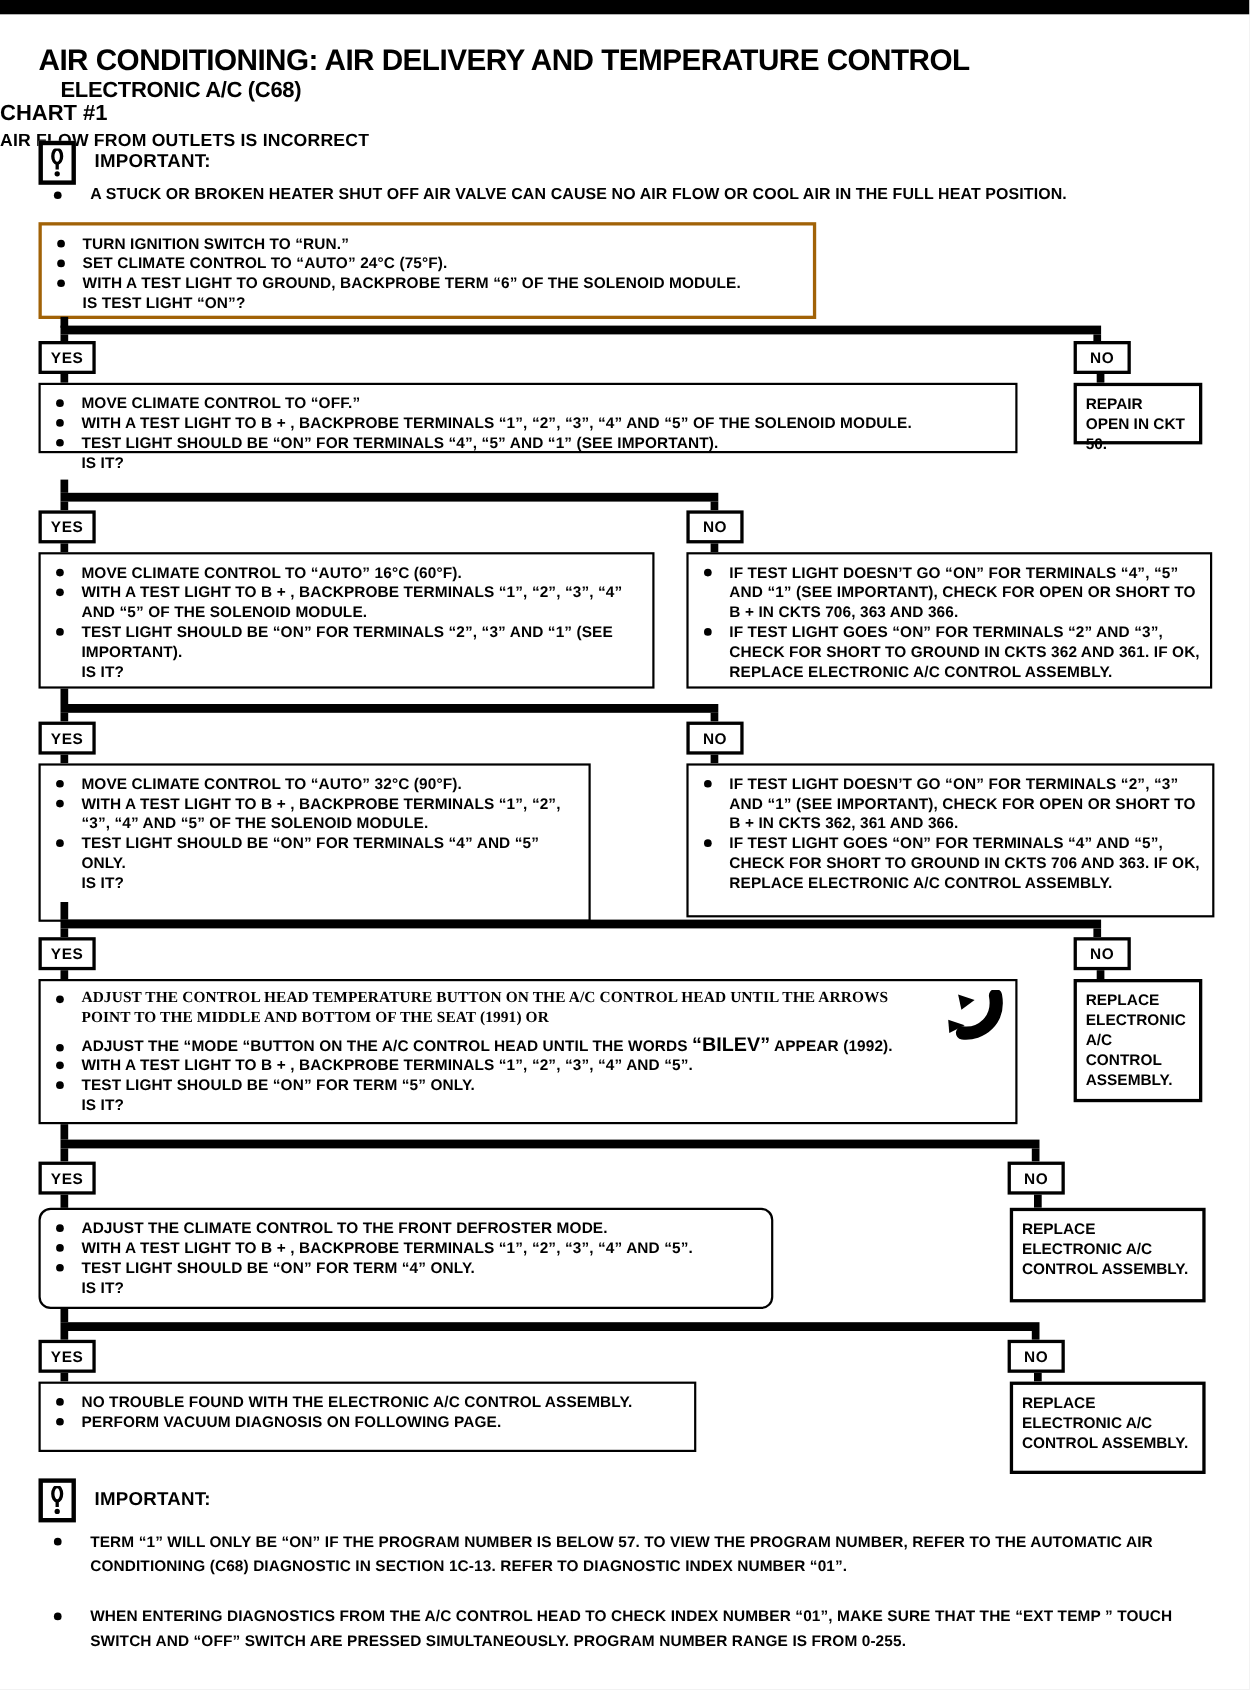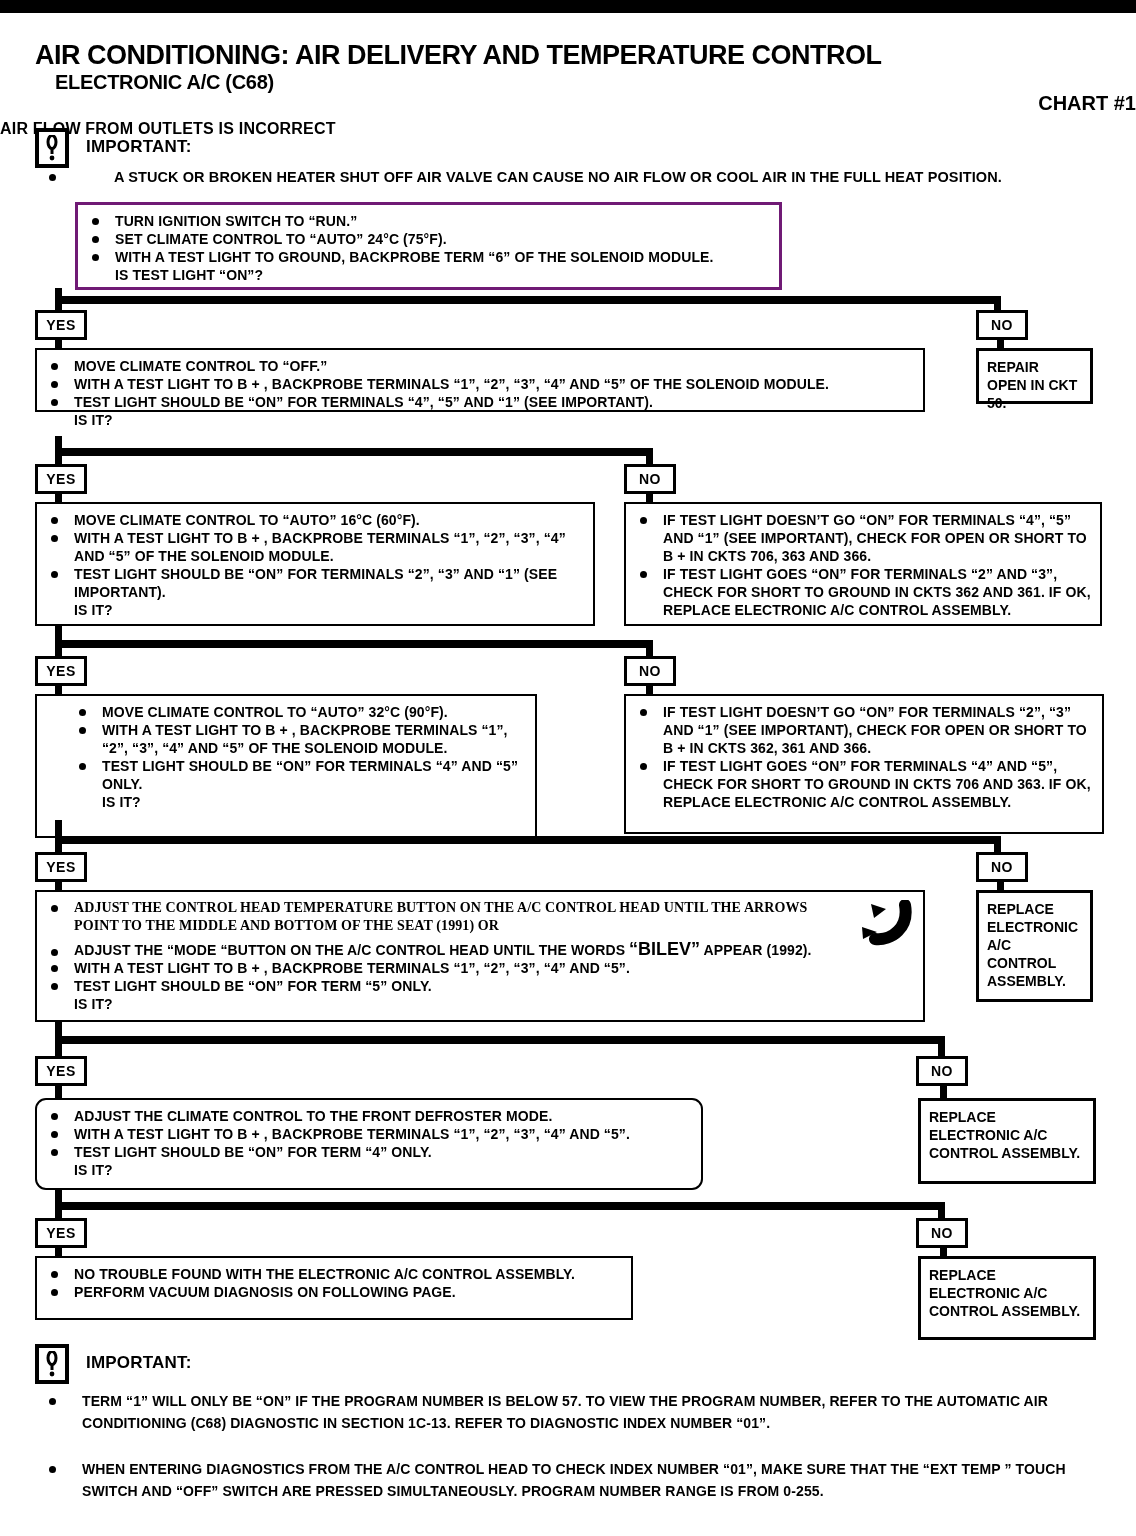--- a/index.html
+++ b/index.html
@@ -2,26 +2,26 @@
 <html><head>
 <meta charset="utf-8">
 <style>
   html,body{margin:0;padding:0;background:#e8e8e8;}
   .page{position:relative;width:1136px;height:1536px;background:#ffffff;color:#000;
         font-family:"Liberation Sans",sans-serif;font-weight:bold;overflow:hidden;}
   .abs{position:absolute;}
   .scanbar{background:#000;}
   .title{font-size:27px;letter-spacing:-0.5px;white-space:nowrap;}
   .subtitle{font-size:20px;letter-spacing:-0.3px;}
-  .chartno{font-size:20px;text-align:right;width:100%;}
+  .chartno{font-size:20px;text-align:left;width:100%;}
   .charttitle{font-size:16px;text-align:left;width:100%;letter-spacing:0.2px;}
   .implabel{font-size:17px;letter-spacing:0.2px;}
   .impicon{border:4px solid #000;width:26px;height:32px;display:flex;align-items:center;justify-content:center;background:#fff;}
   .fbox{border:2px solid #000;background:#fff;box-sizing:border-box;padding:7px 8px 5px 0;}
-  .fbox3{border:3px solid #701a75;margin-left:40px;}
+  .fbox3{border:3px solid #a16207;}
   .row{display:flex;align-items:flex-start;font-size:14px;line-height:18px;letter-spacing:0.1px;}
   .dot{flex:0 0 auto;width:7px;height:7px;border-radius:50%;background:#000;margin:6px 16px 0 14px;}
   .btxt{flex:1 1 auto;}
   .q{font-size:14px;line-height:18px;margin-left:37px;letter-spacing:0.1px;}
   .yn{border:3px solid #000;background:#fff;box-sizing:border-box;width:52px;height:30px;
       display:flex;align-items:center;justify-content:center;font-size:14px;letter-spacing:0.5px;}
   .result{border:3px solid #000;background:#fff;box-sizing:border-box;padding:7px 8px;font-size:14px;line-height:18px;}
   .line{background:#000;}
   .warn{display:flex;font-size:14.5px;line-height:19px;letter-spacing:0.1px;}
   .warn .dot{margin:6px 26px 0 14px;}
@@ -45,21 +45,21 @@
 
   <div class="abs impicon" style="left:35px;top:128px;">
     <svg width="18" height="26" viewBox="0 0 18 26">
       <ellipse cx="9" cy="7" rx="4" ry="6.5" fill="none" stroke="#000" stroke-width="3"></ellipse>
       <line x1="9" y1="13" x2="9" y2="19" stroke="#000" stroke-width="3"></line>
       <circle cx="9" cy="23" r="2.4" fill="#000"></circle>
     </svg>
   </div>
   <div class="abs implabel" style="left:86px;top:137px;">IMPORTANT:</div>
 
-  <div class="abs warn" style="left:35px;top:168px;width:1070px;gap:32px;">
+  <div class="abs warn" style="left:35px;top:168px;width:1070px;">
     <span class="dot"></span>
     <span class="btxt">A STUCK OR BROKEN HEATER SHUT OFF AIR VALVE CAN CAUSE NO AIR FLOW OR COOL AIR IN THE FULL HEAT POSITION.</span>
   </div>
 
   <div class="abs fbox fbox3" style="left:35px;top:202px;width:707px;height:88px;">
     <div class="row">
         <span class="dot"></span>
         <span class="btxt">TURN IGNITION SWITCH TO “RUN.”</span>
       </div>
     <div class="row">
@@ -136,21 +136,21 @@
 
   <div class="abs line" style="left:55px;top:626px;width:7px;height:14px;"></div>
   <div class="abs line" style="left:55px;top:640px;width:598px;height:8px;"></div>
   <div class="abs line" style="left:55px;top:648px;width:7px;height:8px;"></div>
   <div class="abs line" style="left:646px;top:648px;width:7px;height:8px;"></div>
   <div class="abs yn" style="left:35px;top:656px;">YES</div>
   <div class="abs yn" style="left:624px;top:656px;">NO</div>
   <div class="abs line" style="left:55px;top:686px;width:7px;height:8px;"></div>
   <div class="abs line" style="left:646px;top:686px;width:7px;height:8px;"></div>
 
-  <div class="abs fbox" style="left:35px;top:694px;width:502px;height:144px;padding-left:28px;">
+  <div class="abs fbox" style="left:35px;top:694px;width:502px;height:144px;">
     <div class="row">
         <span class="dot"></span>
         <span class="btxt">MOVE CLIMATE CONTROL TO “AUTO” 32°C (90°F).</span>
       </div>
     <div class="row">
         <span class="dot"></span>
         <span class="btxt">WITH A TEST LIGHT TO B + , BACKPROBE TERMINALS “1”, “2”, “3”, “4” AND “5” OF THE SOLENOID MODULE.</span>
       </div>
     <div class="row">
         <span class="dot"></span>

